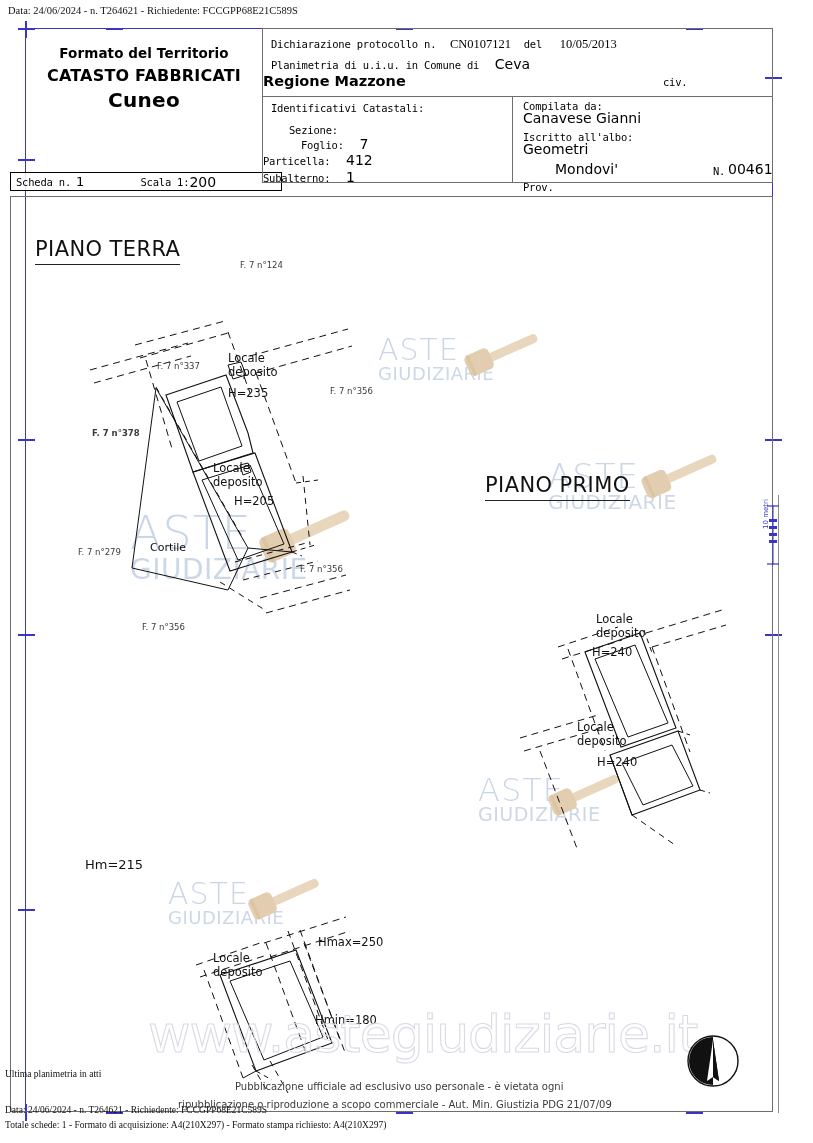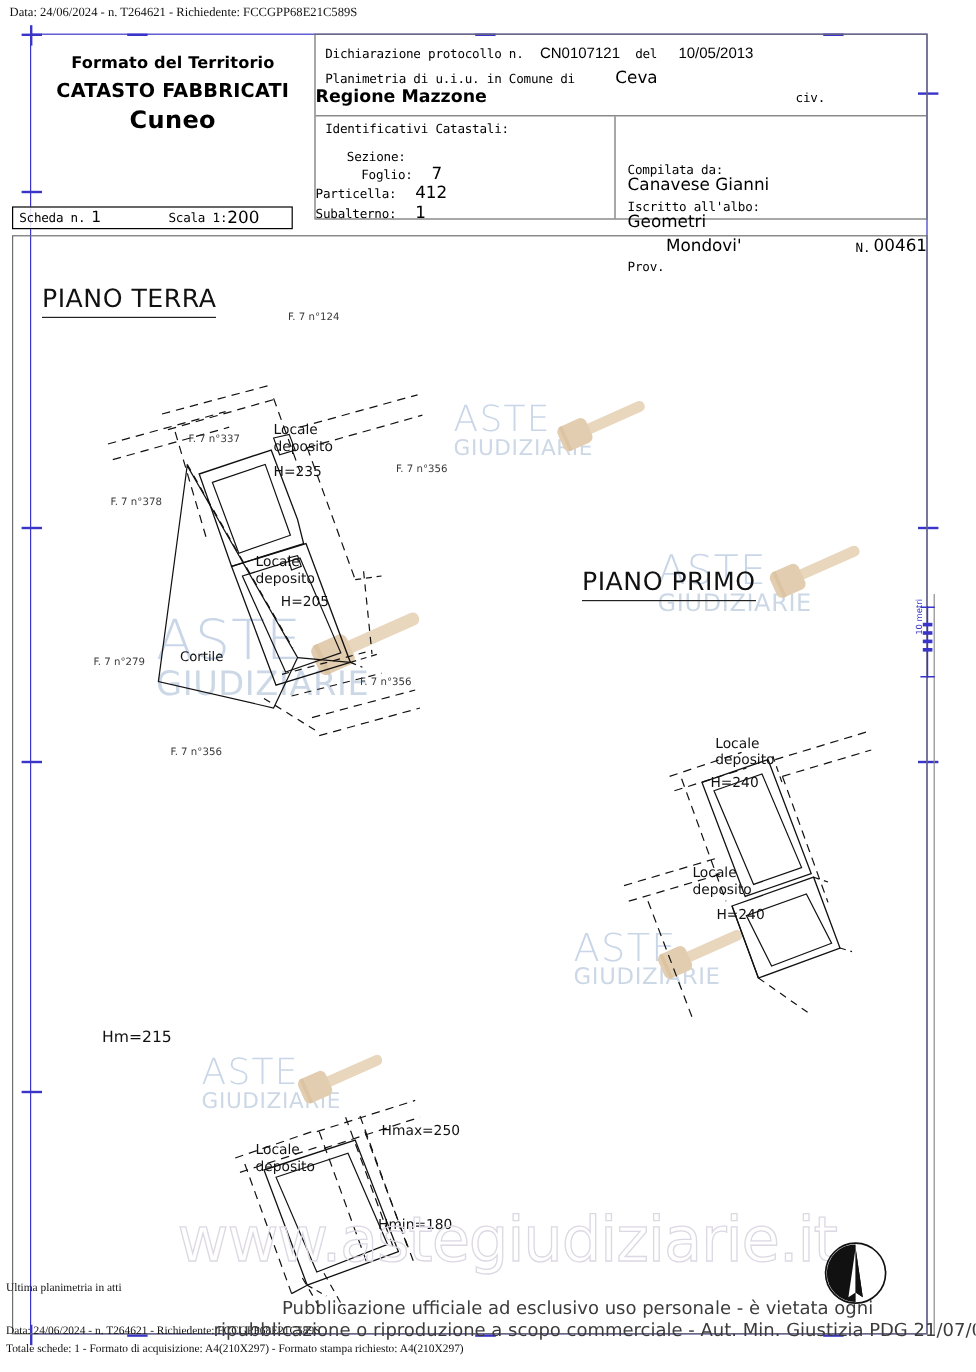--- a/index.html
+++ b/index.html
@@ -42,21 +42,21 @@
     line-height: 1.32;
   }
   .agency .l1 { font-size: 13.5px; font-weight: bold; letter-spacing: .1px; }
   .agency .l2 { font-size: 16px; font-weight: bold; letter-spacing: .2px; margin-top: 2px;}
   .agency .l3 { font-size: 13.5px; font-weight: bold; margin-top: 2px;}
   .agency .l4 { font-size: 20px; font-weight: bold; margin-top: 1px; letter-spacing: .3px;}
 
   
   .scheda-box {
     position: absolute; left: 10px; top: 172px;
-    width: 234px; height: 19px;
+    width: 272px; height: 19px;
     border: 1px solid #000;
     font-family: "DejaVu Sans Mono", monospace;
     font-size: 10.5px;
     display: flex; align-items: center;
     background: rgba(255,255,255,.85);
   }
   .scheda-box .sb-a { margin-left: 5px; }
   .scheda-box .sb-b { margin-left: 56px; }
   .big-val { font-family: "DejaVu Sans", sans-serif; font-size: 14px; }
   .big-val-sm { font-family: "DejaVu Sans", sans-serif; font-size: 13px; }
@@ -71,24 +71,24 @@
   }
   .hdr-row-1 {
     position: absolute; left: 0; top: 0; right: 0; height: 68px;
     border-bottom: 1px solid #6e6e6e;
   }
   .hdr-row-2 {
     position: absolute; left: 0; top: 68px; right: 0; bottom: 0;
     display: flex;
   }
   .hdr-left { width: 250px; border-right: 1px solid #6e6e6e; position: relative; }
-  .hdr-right { flex: 1; position: relative; margin-top: 36px; }
+  .hdr-right { flex: 1; position: relative; }
 
   .mono-sm { font-family: "DejaVu Sans Mono", monospace; font-size: 10.5px; letter-spacing: -.2px;}
-  .mono-md { font-family: Liberation Sans, sans-serif; font-size: 12.5px; }
+  .mono-md { font-family: Liberation Serif, serif; font-size: 12.5px; }
   .mono-lg { font-family: "DejaVu Sans", sans-serif; font-size: 14px; }
 
   .f-decl { position: absolute; left: 8px; top: 4px; white-space: nowrap; }
   .f-plan { position: absolute; left: 8px; top: 25px; white-space: nowrap; }
   .f-reg  { position: absolute; left: 0; top: 44px; white-space: nowrap;
             font-family: "DejaVu Sans", sans-serif; font-size: 14.5px; font-weight: bold; }
   .f-civ  { position: absolute; left: 400px; top: 47px; }
 
   .f-ident { position: absolute; left: 8px; top: 5px; }
   .f-sez   { position: absolute; left: 26px; top: 22px; }
@@ -176,21 +176,21 @@
 
   
   .footer-left {
     position: absolute; left: 5px;
     font-family: "Liberation Serif", serif;
     font-size: 9.5px; color: #111; white-space: nowrap;
   }
   .footer-center {
     position: absolute;
     font-family: "DejaVu Sans", sans-serif;
-    font-size: 15px; color: #3b3b3b;
+    font-size: 10px; color: #3b3b3b;
     text-align: center; white-space: nowrap;
   }
 
   
   .side-text {
     position: absolute;
     right: 2px; top: 505px;
     width: 600px;
     transform-origin: right top;
     transform: rotate(-90deg) translateX(-100%) translateX(0px);
@@ -260,21 +260,21 @@
 
   <div class="hdr-row-1">
     <div class="f-decl">
       <span class="mono-sm">Dichiarazione protocollo n.</span>
       <span class="mono-md" style="margin-left:4px;">CN0107121</span>
       <span class="mono-sm" style="margin-left:3px;">del</span>
       <span class="mono-md" style="margin-left:8px;">10/05/2013</span>
     </div>
     <div class="f-plan">
       <span class="mono-sm">Planimetria di u.i.u. in Comune di</span>
-      <span class="mono-lg" style="margin-left:24px;">Ceva</span>
+      <span class="mono-lg" style="margin-left:6px;">Ceva</span>
     </div>
     <div class="f-reg">Regione Mazzone</div>
     <div class="f-civ mono-sm">civ.</div>
   </div>
 
   <div class="hdr-row-2">
     <div class="hdr-left">
       <div class="f-ident mono-sm">Identificativi Catastali:</div>
       <div class="f-sez">
         <span class="mono-sm">Sezione:</span>
@@ -423,21 +423,21 @@
   <div>Locale</div>
   <div>deposito</div>
 </div>
 <div class="h-label" style="left:234px; top:494px;">H=205</div>
 
 <div class="courtyard-label" style="left:150px; top:541px;">Cortile</div>
 
 <div class="parcel-label" style="left:240px; top:260px;">F. 7 n°124</div>
 <div class="parcel-label" style="left:157px; top:361px;">F. 7 n°337</div>
 <div class="parcel-label" style="left:330px; top:386px;">F. 7 n°356</div>
-<div class="parcel-label" style="left:92px; top:414px;">F. 7 n°378</div>
+<div class="parcel-label" style="left:92px; top:428px;font-weight:bold;">F. 7 n°378</div>
 <div class="parcel-label" style="left:78px; top:547px;">F. 7 n°279</div>
 <div class="parcel-label" style="left:300px; top:564px;">F. 7 n°356</div>
 <div class="parcel-label" style="left:142px; top:622px;">F. 7 n°356</div>
 
 <div class="floor-title" style="left:485px; top:473px;">
   <span>PIANO PRIMO</span>
   <span class="rule"></span>
 </div>
 
 <svg class="plan-svg" style="left:500px; top:555px;" width="280" height="330" viewBox="0 0 280 330">

